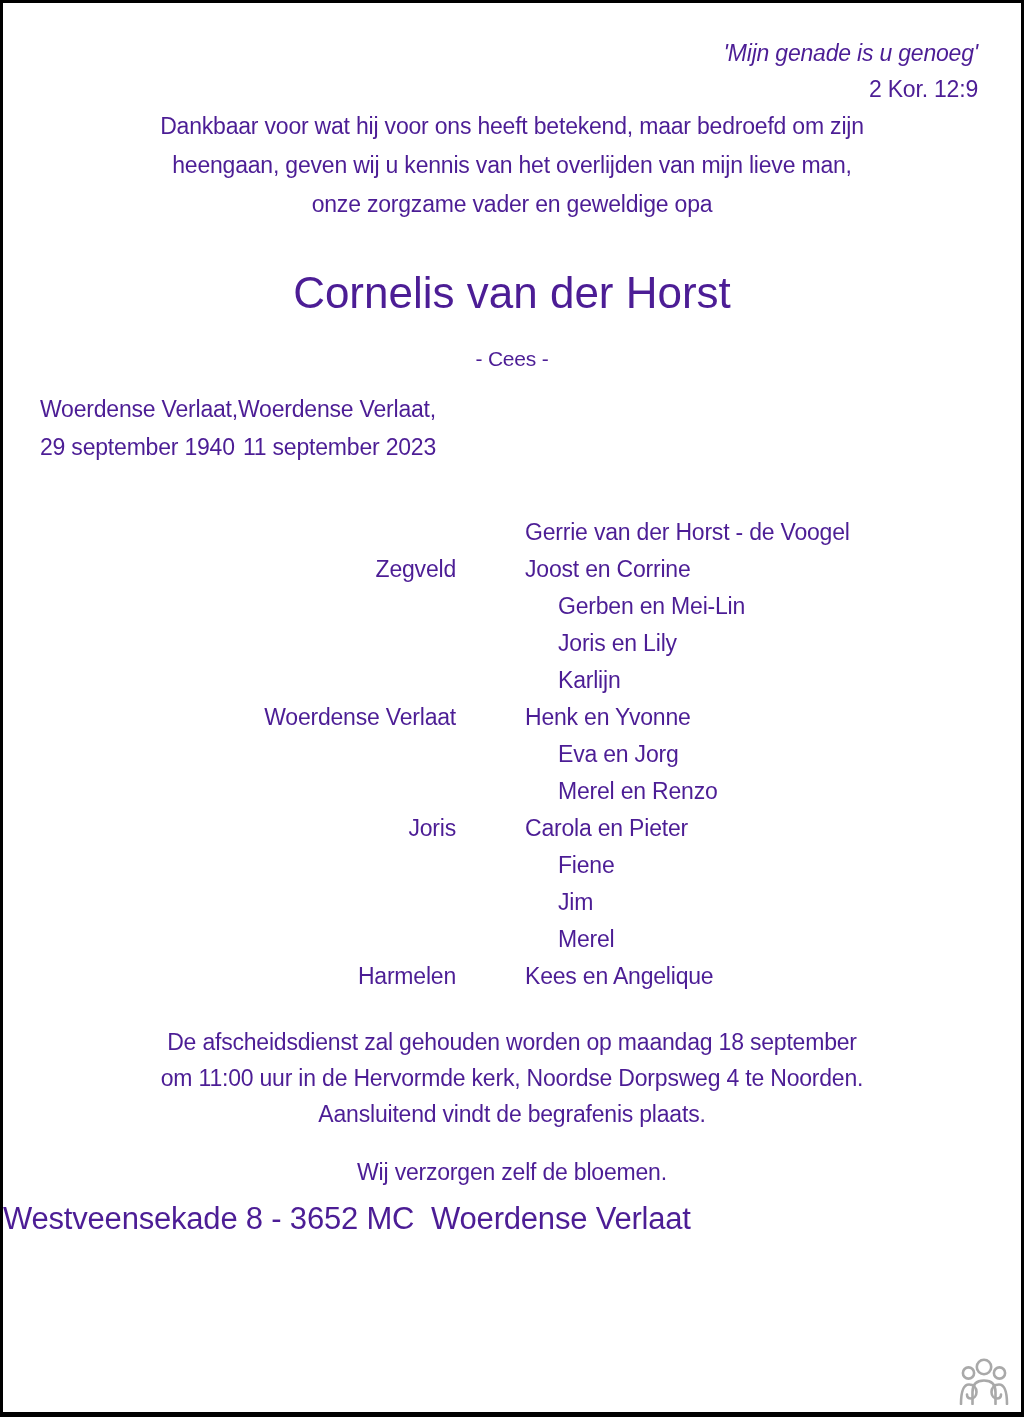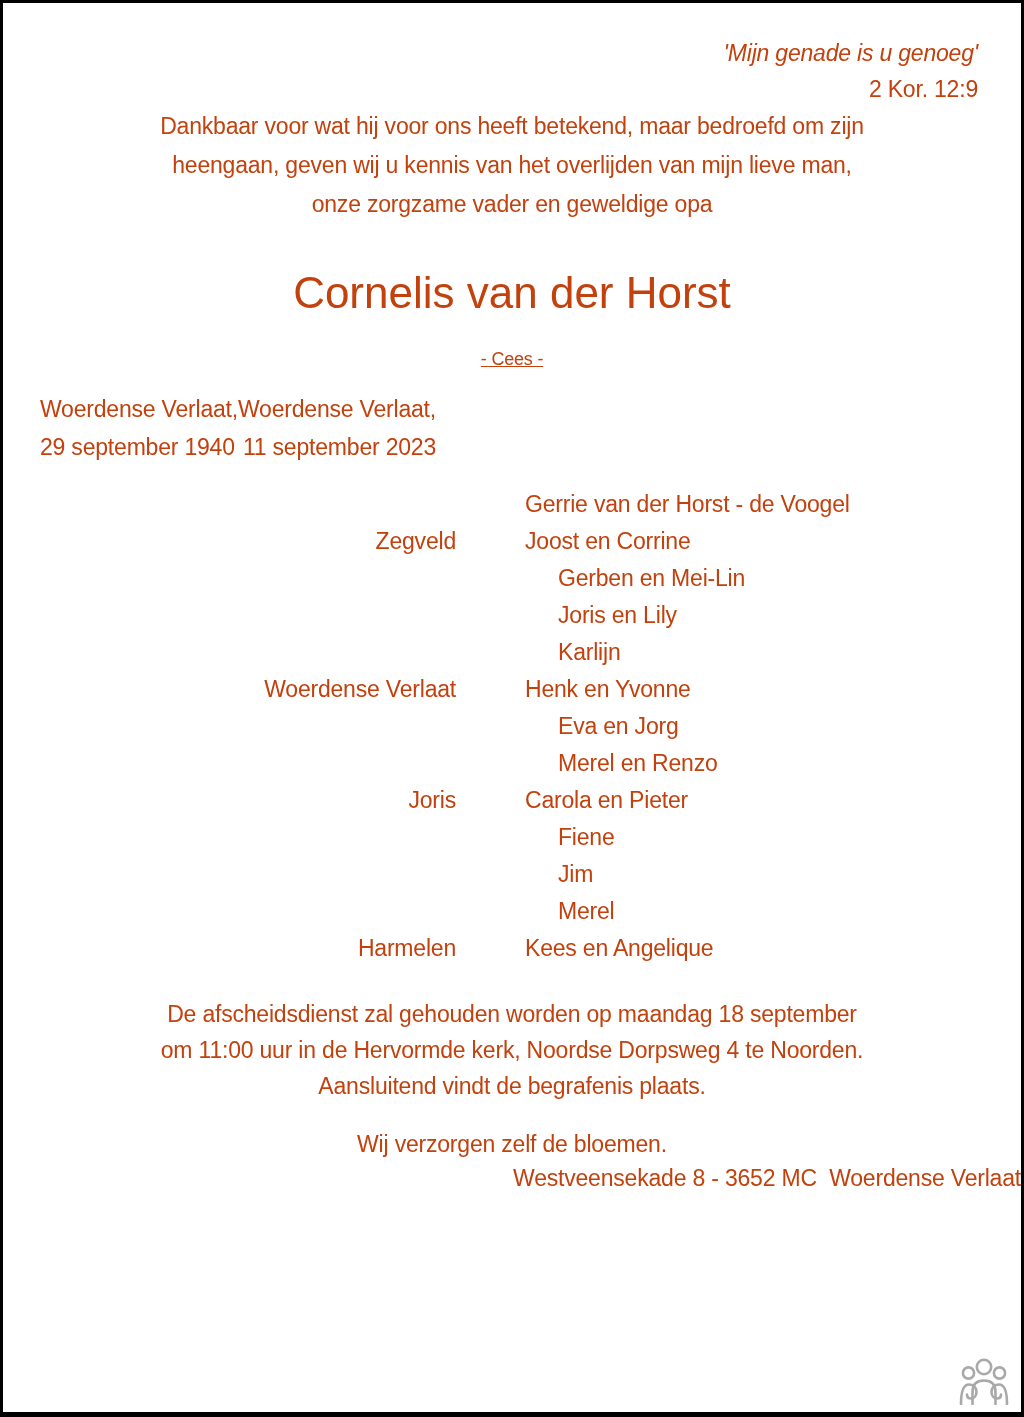--- a/index.html
+++ b/index.html
@@ -4,21 +4,21 @@
 <style>
   html,body{margin:0;padding:0;background:#e8e8e8;}
   .page{
     position:relative;
     width:1024px;height:1417px;
     box-sizing:border-box;
     margin:0 auto;
     background:#ffffff;
     border:3px solid #000;
     border-bottom-width:5px;
-    color:#c2410c;
+    color:#4c1d95;
     font-family:"Liberation Sans","DejaVu Sans",sans-serif;
     letter-spacing:-0.2px;
     overflow:hidden;
   }
   .quote-block{
     text-align:right;
     padding:32px 43px 0 0;
     font-size:23px;
     line-height:36px;
   }
@@ -31,35 +31,34 @@
   .deceased-name{
     margin-top:44px;
     text-align:center;
     font-size:44px;
     line-height:50px;
     letter-spacing:0;
   }
   .nickname{
     margin-top:24px;
     text-align:center;
-    font-size:18px;
+    font-size:21px;
     line-height:34px;
-    text-decoration:underline;
   }
   .dates-row{
     margin-top:14px;
     display:flex;
     font-size:23px;
     line-height:38px;
     padding:0 53px 0 37px;
   }
   .dates-left{text-align:left;}
   .dates-right{text-align:right;}
   .family-list{
-    margin-top:20px;
+    margin-top:48px;
     font-size:23px;
     line-height:37px;
   }
   .frow{display:flex;}
   .fplace{
     width:453px;
     text-align:right;
     flex:0 0 auto;
   }
   .fname{padding-left:69px;}
@@ -70,22 +69,23 @@
   }
   .condolence{margin-top:40px;line-height:34px;}
   .service{margin-top:29px;line-height:36px;}
   .flowers{
     margin-top:23px;
     text-align:center;
     font-size:23px;
     line-height:34px;
   }
   .address{
-    text-align:right;
-    font-size:23px;
+    margin-top:13px;
+    text-align:left;
+    font-size:31px;
     line-height:34px;
   }
   .logo{
     position:absolute;
     right:11px;
     bottom:7px;
     width:52px;
     height:48px;
   }
   .logo svg{display:block;width:100%;height:100%;}

